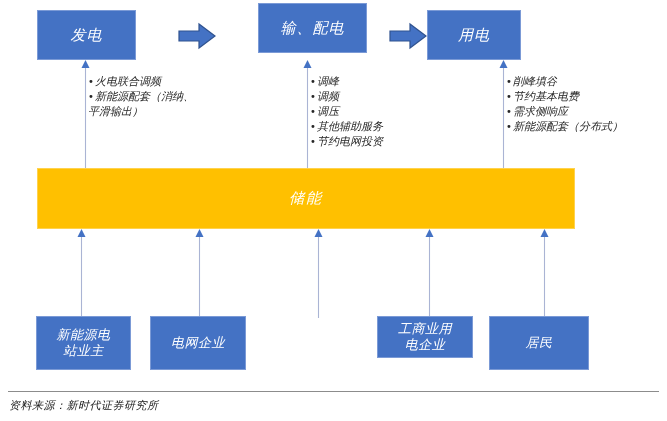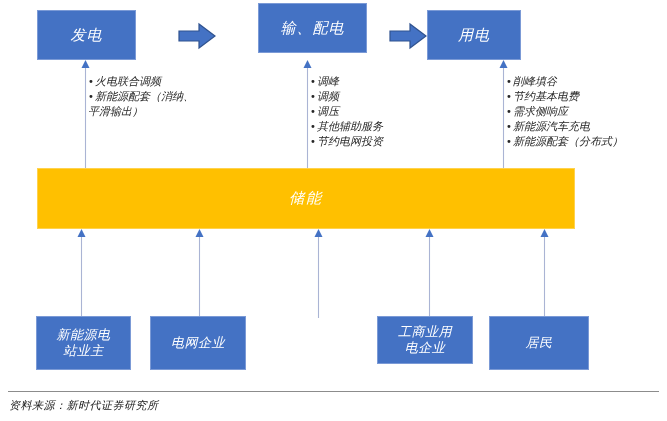--- a/index.html
+++ b/index.html
@@ -167,21 +167,20 @@
     <span class="bl-item"><span class="cont">调频</span></span>
     <span class="bl-item"><span class="cont">调压</span></span>
     <span class="bl-item"><span class="cont">其他辅助服务</span></span>
     <span class="bl-item"><span class="cont">节约电网投资</span></span>
   </div>
 
   <div class="bullet-list" style="left:506px; top:74px; width:160px;">
     <span class="bl-item"><span class="cont">削峰填谷</span></span>
     <span class="bl-item"><span class="cont">节约基本电费</span></span>
     <span class="bl-item"><span class="cont">需求侧响应</span></span>
-    <span class="bl-item"><span class="cont">新能源汽车充电</span></span>
     <span class="bl-item"><span class="cont">新能源配套（分布式）</span></span>
   </div>
 
   <div class="orange-bar" style="left:37px; top:168px; width:538px; height:61px;">
     <span>储能</span>
   </div>
 
   <div class="connector" style="left:76px; top:228px; width:11px; height:90px;">
     <svg width="11" height="90" viewBox="0 0 11 90">
       <line x1="5.5" y1="90" x2="5.5" y2="6" stroke="#aab4d4" stroke-width="1.1"></line>
@@ -220,21 +219,21 @@
   <div class="blue-box small" style="left:36px; top:316px; width:95px; height:54px; white-space:pre-line;">
     <span style="white-space:pre-line;">新能源电
 站业主</span>
   </div>
 
   <div class="blue-box small" style="left:150px; top:316px; width:96px; height:54px; white-space:pre-line;">
     <span style="white-space:pre-line;">电网企业</span>
   </div>
 
 
-  <div class="blue-box small" style="left:377px; top:316px; width:96px; height:48px; white-space:pre-line;">
+  <div class="blue-box small" style="left:377px; top:316px; width:96px; height:42px; white-space:pre-line;">
     <span style="white-space:pre-line;">工商业用
 电企业</span>
   </div>
 
   <div class="blue-box small" style="left:489px; top:316px; width:100px; height:54px; white-space:pre-line;">
     <span style="white-space:pre-line;">居民</span>
   </div>
 
   <div class="footer-rule"></div>
   <div class="footer-text">资料来源：新时代证券研究所</div>

